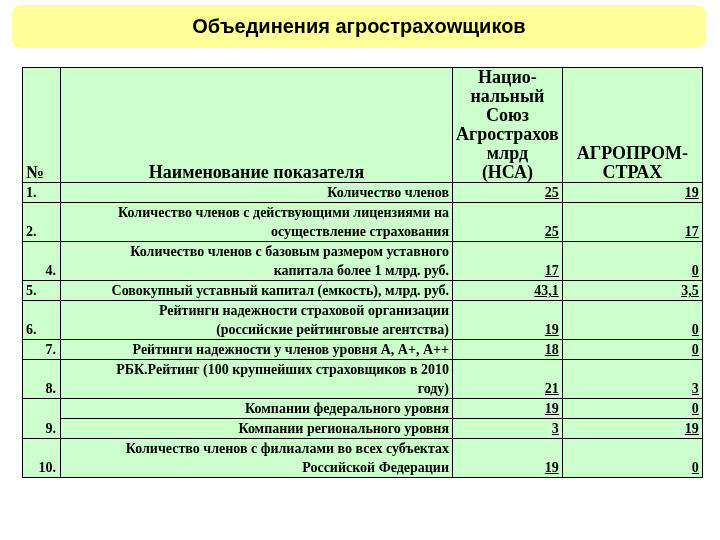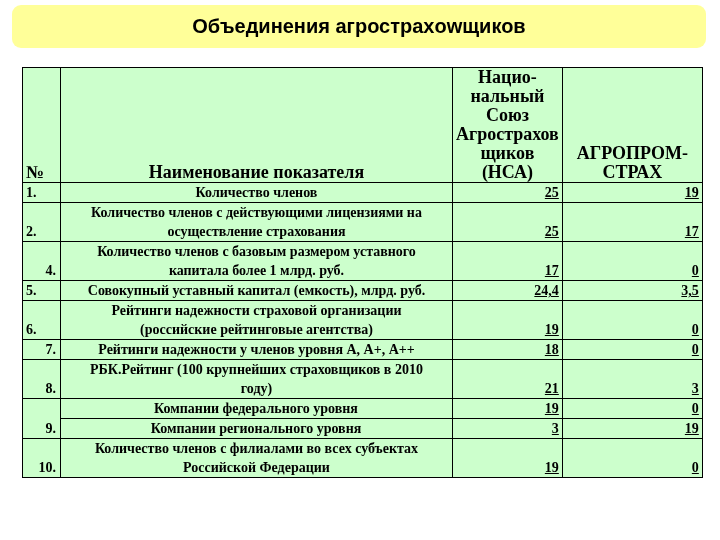--- a/index.html
+++ b/index.html
@@ -31,21 +31,21 @@
     col.c-nsa { width: 105px; }
     col.c-agro { width: 140px; }
     th { font-size: 18px; }
     th.h-num { text-align: left; padding-left: 8px; }
     th.h-name { text-align: center; }
     th.h-nsa { text-align: center; line-height: 19.5px; }
     th.h-agro { }
     td.num { text-align: left; padding-left: 2px; }
     td.num.r { text-align: right; padding-right: 4px; }
     td.val { text-align: right; padding-right: 4px; text-decoration: underline; }
-    td.name { text-align: center; }
+    td.name { text-align: right; }
     td.name.indent { padding-left: 2px; }
     tr.header-row { height: 115px; }
   </style>
 </head>
 <body>
 
 <div class="banner">
   <span class="banner-title">Объединения агрострахowщиков</span>
 </div>
 
@@ -58,21 +58,21 @@
   </colgroup>
   <tbody>
       <tr class="header-row">
     <th class="h-num">№</th>
     <th class="h-name">Наименование показателя</th>
     <th class="h-nsa">
       <div>Нацио-</div>
       <div>нальный</div>
       <div>Союз</div>
       <div>Агрострахов</div>
-      <div>щиков</div>
+      <div>млрд</div>
       <div>(НСА)</div>
     </th>
     <th class="h-agro">
       <div>АГРОПРОМ-</div>
       <div>СТРАХ</div>
     </th>
   </tr>
 
   <tr>
     <td class="num">1.</td>
@@ -98,21 +98,21 @@
           <div>капитала более 1 млрд. руб.</div>
         </td>
     <td class="val">17</td>
     <td class="val">0</td>
   </tr>
   <tr>
     <td class="num">5.</td>
     <td class="name">
           <div>Совокупный уставный капитал (емкость), млрд. руб.</div>
         </td>
-    <td class="val">24,4</td>
+    <td class="val">43,1</td>
     <td class="val">3,5</td>
   </tr>
   <tr>
     <td class="num">6.</td>
     <td class="name">
           <div>Рейтинги надежности страховой организации</div>
           <div>(российские рейтинговые агентства)</div>
         </td>
     <td class="val">19</td>
     <td class="val">0</td>

